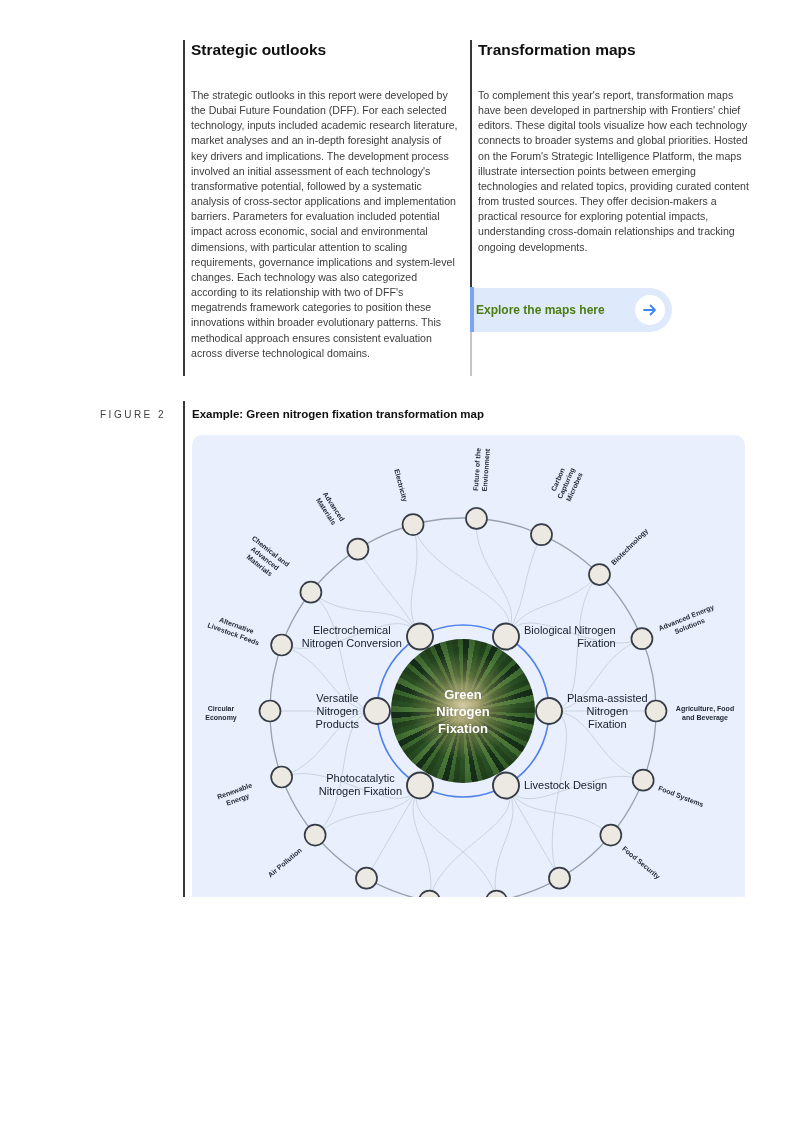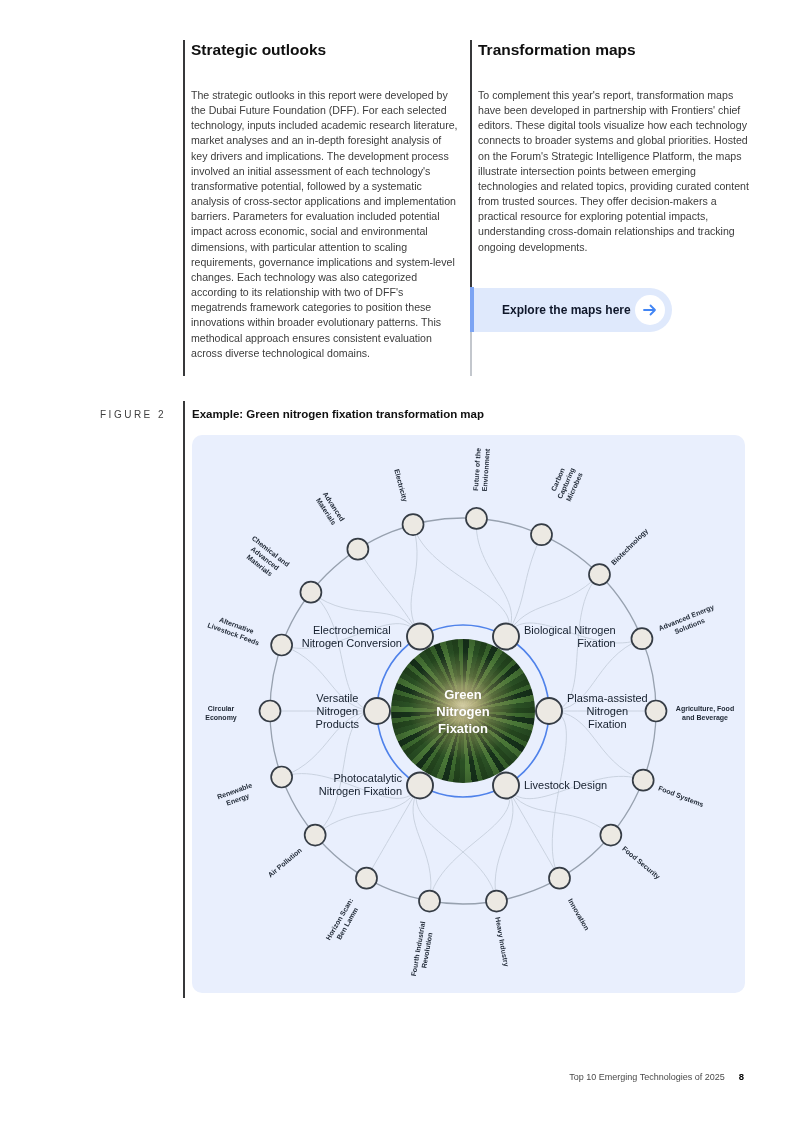--- a/index.html
+++ b/index.html
@@ -1,38 +1,38 @@
 <!DOCTYPE html>
 <html><head>
 <meta charset="utf-8">
 <style>
   * { margin:0; padding:0; box-sizing:border-box; }
   html,body { background:#ffffff; }
   .page {
-    position:relative; width:793px; height:1121px; background:#ffffff;
+    position:relative; width:793px; height:897px; background:#ffffff;
     font-family:"Liberation Sans", sans-serif; overflow:hidden;
   }
   
   .vrule-left  { position:absolute; left:183px; top:40px;  width:2px; height:336px; background:#37383a; }
   .vrule-right-dark { position:absolute; left:470px; top:40px;  width:2px; height:247px; background:#37383a; }
   .vrule-right-blue { position:absolute; left:470px; top:287px; width:4px; height:45px;  background:#7ca4f3; }
   .vrule-right-gray { position:absolute; left:470px; top:332px; width:2px; height:44px;  background:#c3c7cd; }
 
   .col-left  { position:absolute; left:191px; top:40px; width:268px; }
   .col-right { position:absolute; left:478px; top:40px; width:278px; }
   .col-heading { font-size:15.5px; line-height:19px; font-weight:bold; color:#0f0f0f; }
   .col-body { margin-top:29px; font-size:10.6px; line-height:15.15px; color:#3c3c3c; }
 
   
   .explore-btn {
     position:absolute; left:474px; top:288px; width:198px; height:44px;
     background:#dfe9fc; border-radius:0 22px 22px 0;
     display:flex; align-items:center; cursor:pointer; text-decoration:none;
   }
-  .explore-label { font-size:12px; font-weight:bold; color:#0f172a; margin-left:28px; }
+  .explore-label { font-size:12px; font-weight:bold; color:#4d7c0f; margin-left:2px; }
   .arrow-circle {
     position:absolute; right:7px; top:7px; width:30px; height:30px; background:#ffffff;
     border-radius:50%; display:flex; align-items:center; justify-content:center;
   }
 
   
   .figure-label { position:absolute; left:100px; top:409px; font-size:10px; letter-spacing:2.5px; color:#3e3e3e; }
   .figure-rule  { position:absolute; left:183px; top:401px; width:2px; height:597px; background:#37383a; }
   .figure-title { position:absolute; left:192px; top:408px; font-size:11.5px; font-weight:bold; color:#101010; }
 
@@ -175,21 +175,21 @@
         <circle cx="228" cy="350.4781847254617" r="13" fill="#ece9e3" stroke="#353c45" stroke-width="1.9"></circle>
         <circle cx="314" cy="350.47818472546174" r="13" fill="#ece9e3" stroke="#353c45" stroke-width="1.9"></circle>
       </svg>
     <div class="center-photo">
       <div class="center-label">Green Nitrogen Fixation</div>
     </div>
   <div class="inner-label" style="right: 343px; text-align: center; top: 188.522px;">Electrochemical<br>Nitrogen Conversion</div>
       <div class="inner-label" style="left: 332px; text-align: right; top: 188.522px;">Biological Nitrogen<br>Fixation</div>
       <div class="inner-label" style="right: 386px; text-align: center; top: 256.5px;">Versatile<br>Nitrogen<br>Products</div>
       <div class="inner-label" style="left: 375px; text-align: center; top: 256.5px;">Plasma-assisted<br>Nitrogen<br>Fixation</div>
-      <div class="inner-label" style="right: 343px; text-align: right; top: 337.478px;">Photocatalytic<br>Nitrogen Fixation</div>
+      <div class="inner-label" style="right: 343px; text-align: center; top: 337.478px;">Photocatalytic<br>Nitrogen Fixation</div>
       <div class="inner-label" style="left: 332px; text-align: left; top: 343.978px;">Livestock Design</div>
     </div>
 
   <div class="footer">
     <span>Top 10 Emerging Technologies of 2025</span>
     <span class="page-num">8</span>
   </div>
 
 </div>
 

